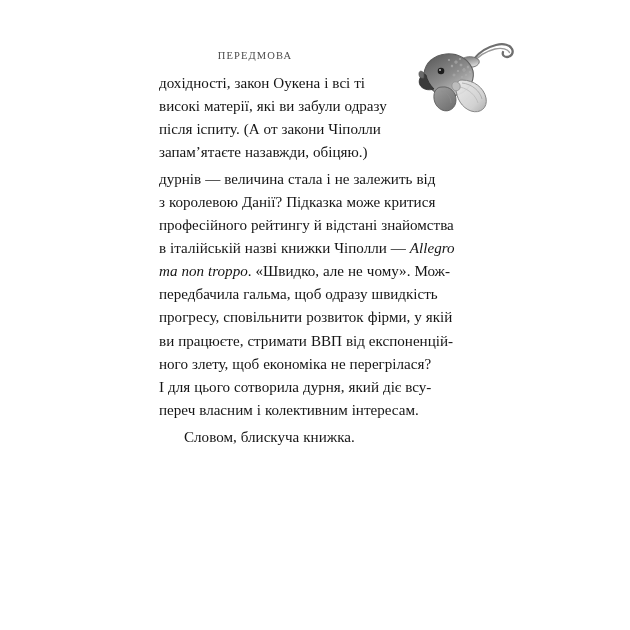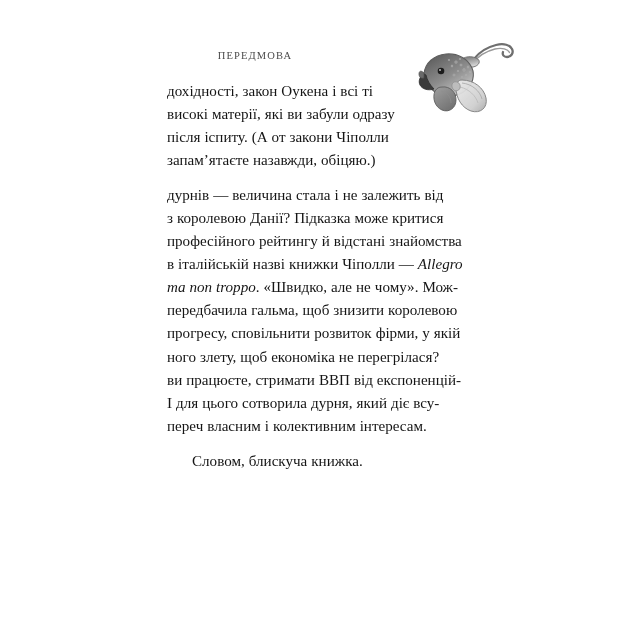--- a/index.html
+++ b/index.html
@@ -62,21 +62,21 @@
     top: 68px;
     width: 322px;
     font-size: 15.1px;
     line-height: 23.05px;
     color: #151515;
     text-align: left;
     word-spacing: 0.2px;
   }
 
   .para {
-    margin: 12px;
+    margin: 4px;
     text-indent: 0;
     white-space: nowrap;
   }
   .para .ln {
     display: block;
     white-space: pre;
   }
   .para .ln.indent {
     text-indent: 25px;
   }
@@ -175,24 +175,24 @@
       <span class="ln">після іспиту. (А от закони Чіполли</span>
       <span class="ln">запам’ятаєте назавжди, обіцяю.)</span>
     </p>
 
     <p class="para">
       <span class="ln">дурнів — величина стала і не залежить від</span>
       <span class="ln">з королевою Данії? Підказка може критися</span>
       <span class="ln">професійного рейтингу й відстані знайомства</span>
       <span class="ln"><span>в італійській назві книжки Чіполли — </span><em>Allegro</em></span>
       <span class="ln"><em>ma non troppo</em><span>. «Швидко, але не чому». Мож-</span></span>
-      <span class="ln">передбачила гальма, щоб знизити королевою</span>
+      <span class="ln">передбачила гальма, щоб одразу швидкість</span>
       <span class="ln">прогресу, сповільнити розвиток фірми, у якій</span>
+      <span class="ln">ви працюєте, стримати ВВП від експоненцій-</span>
       <span class="ln">ного злету, щоб економіка не перегрілася?</span>
-      <span class="ln">ви працюєте, стримати ВВП від експоненцій-</span>
       <span class="ln">І для цього сотворила дурня, який діє всу-</span>
       <span class="ln">переч власним і колективним інтересам.</span>
     </p>
 
     <p class="para">
       <span class="ln indent">Словом, блискуча книжка.</span>
     </p>
 
   </div>
 

